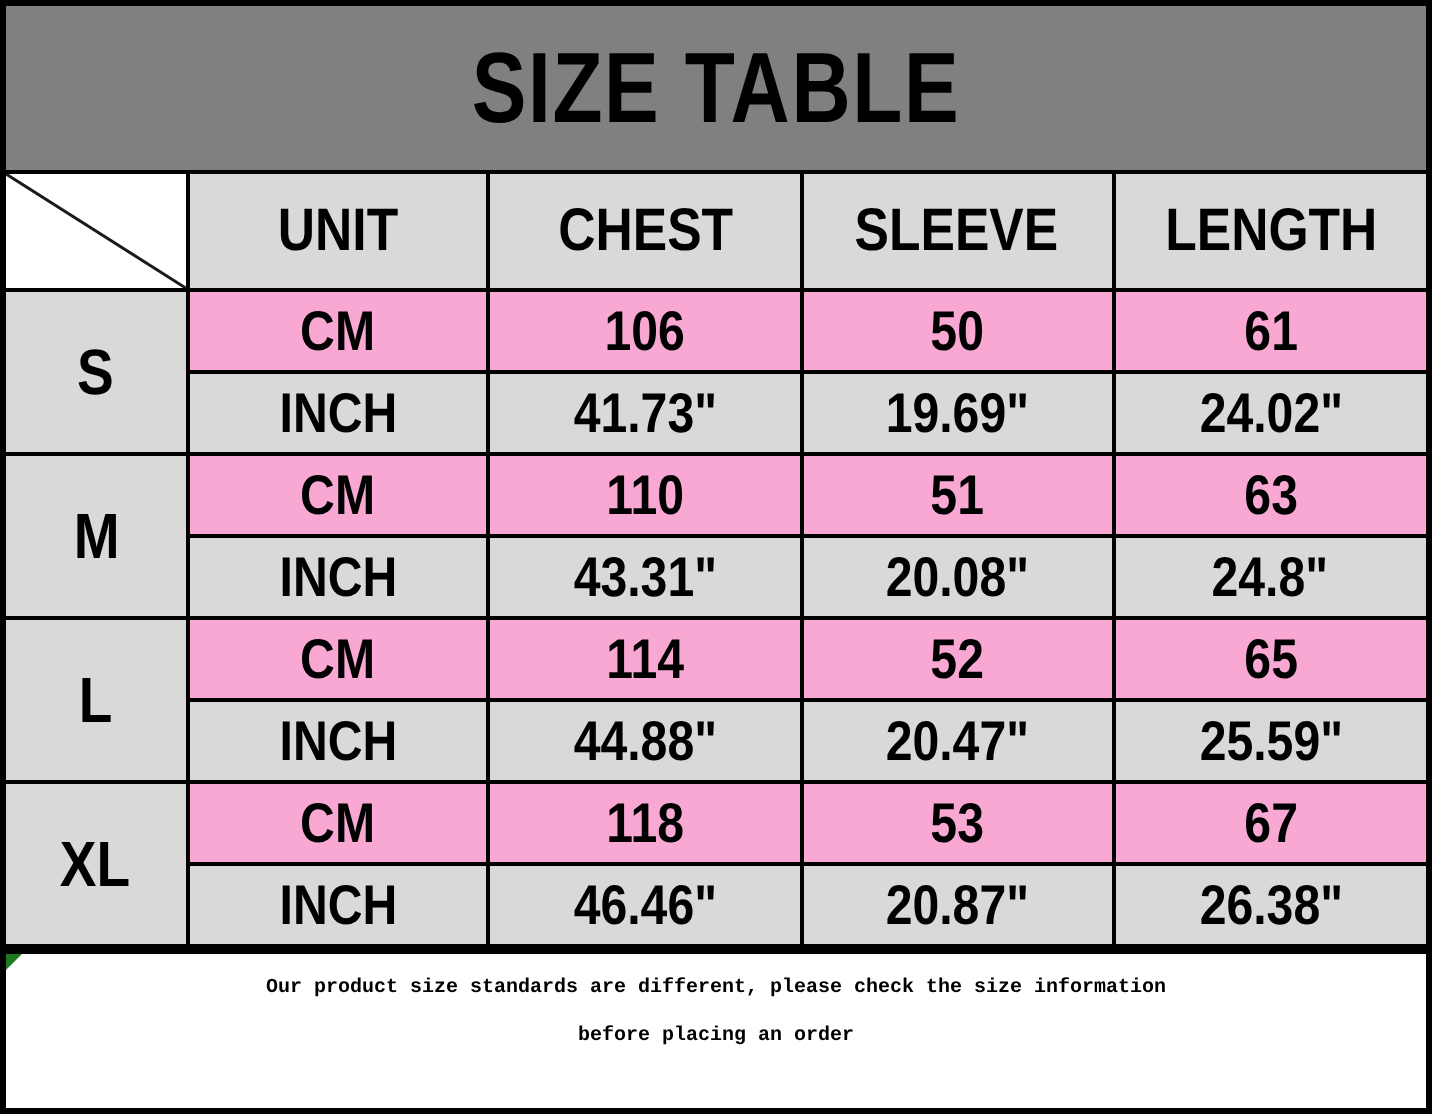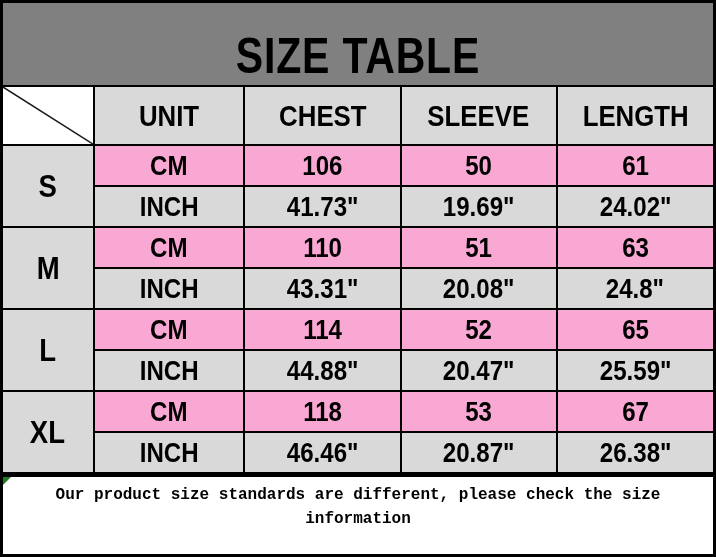--- a/index.html
+++ b/index.html
@@ -17,21 +17,21 @@
     color: #000;
     overflow: hidden;
   }
 
   
   .title-band {
     flex: 0 0 84px;
     background: var(--title_bg, #808080);
     border-bottom: 2px solid var(--border, #000);
     display: flex;
-    align-items: flex-end;
+    align-items: center;
     justify-content: center;
   }
   .title-text {
     display: inline-block;
     font-size: 50px;
     font-weight: bold;
     letter-spacing: 1px;
     transform: scaleX(0.82);
     transform-origin: center;
     white-space: nowrap;
@@ -88,21 +88,21 @@
   td.unit-cell .cond, td.value-cell .cond { font-size: 28px; }
 
   
   .footer {
     flex: 1 1 auto;
     position: relative;
     border-top: 3px solid var(--border, #000);
     background: #ffffff;
     font-family: "Liberation Mono", monospace;
     font-weight: bold;
-    font-size: 16px;
+    font-size: 10px;
     text-align: center;
     padding-top: 6px;
     line-height: 24px;
   }
   .corner-marker {
     position: absolute;
     top: 0;
     left: 0;
     width: 0;
     height: 0;
@@ -194,15 +194,16 @@
         <td class="value-cell"><span class="cond">46.46"</span></td>
         <td class="value-cell"><span class="cond">20.87"</span></td>
         <td class="value-cell"><span class="cond">26.38"</span></td>
       </tr>
     </tbody>
   </table>
 
   <div class="footer">
     <span class="corner-marker"></span>
     <div>Our product size standards are different, please check the size information</div>
+    <div>before placing an order</div>
   </div>
 
 </div>
 
 </body></html>

